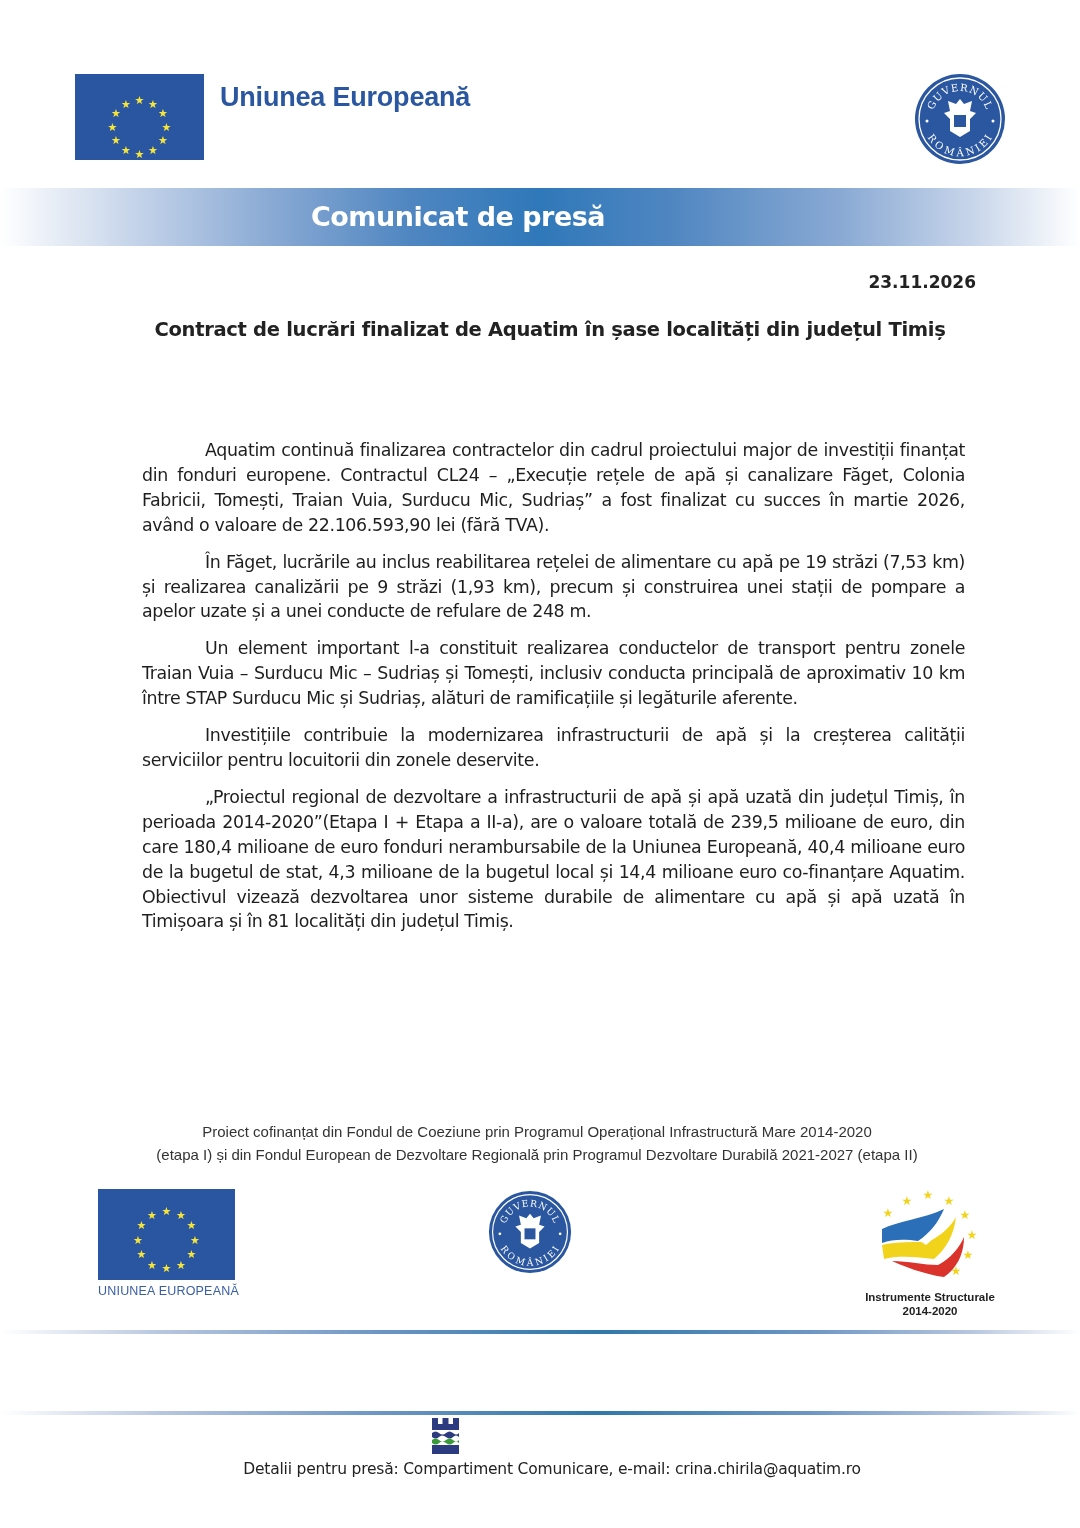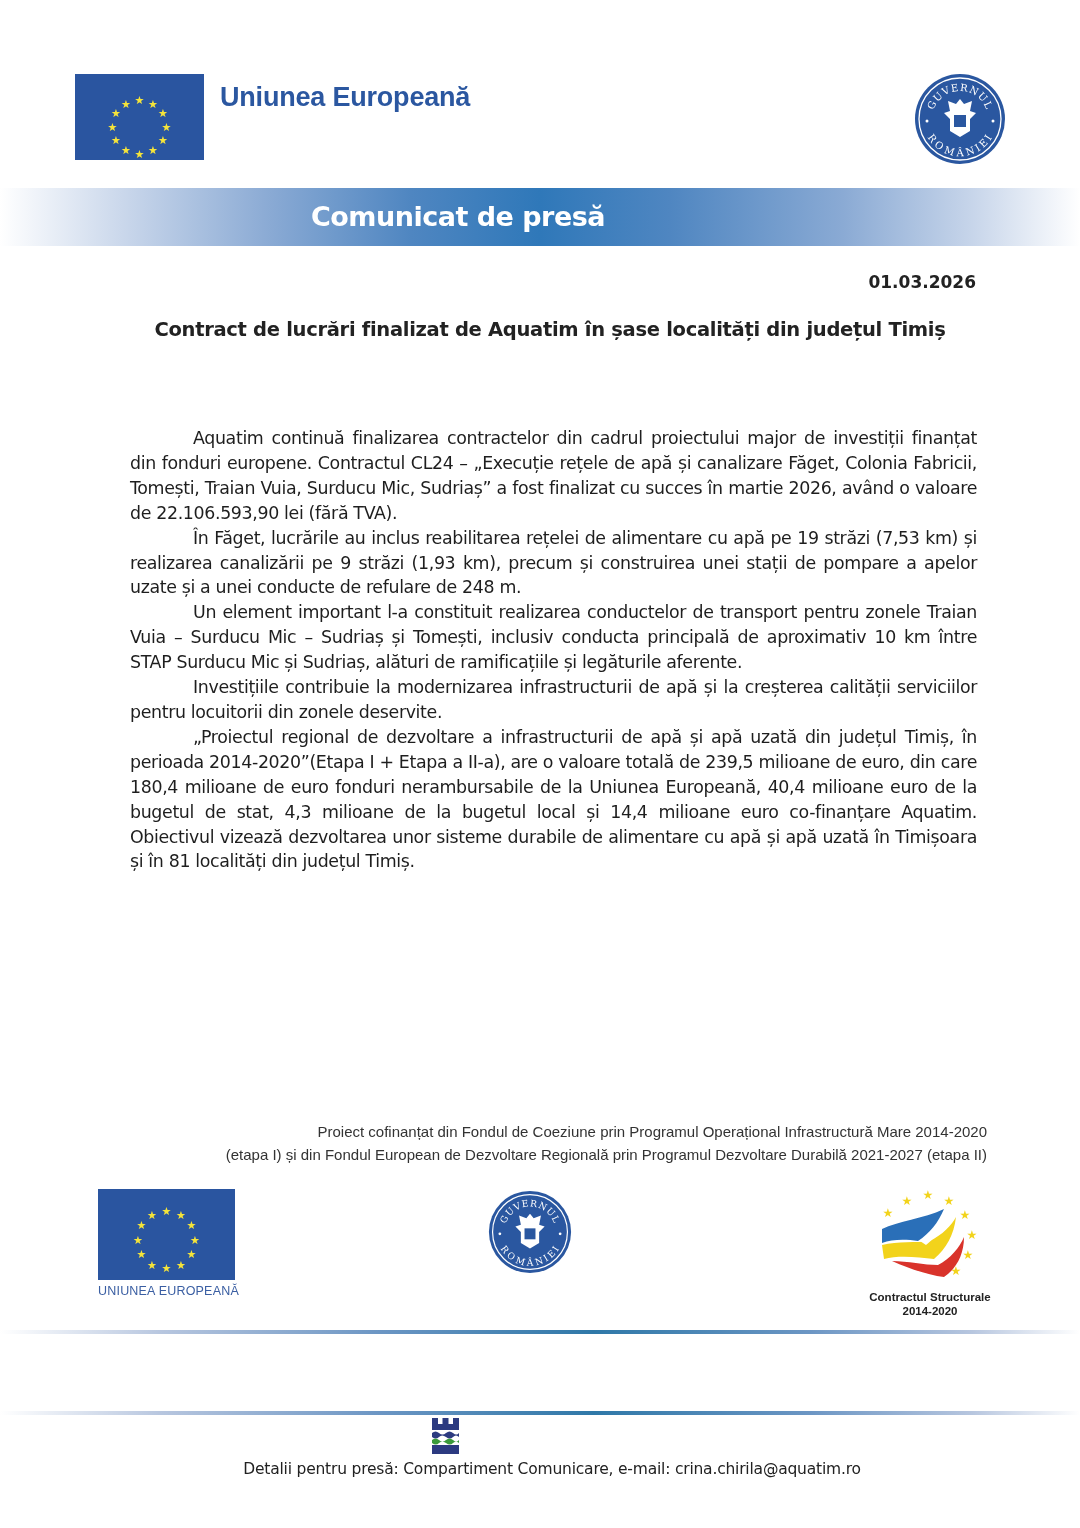--- a/index.html
+++ b/index.html
@@ -20,24 +20,24 @@
   .banner-title { position: absolute; left: 0; width: 916px; top: 0; height: 58px; line-height: 58px; text-align: center;
                   color: #ffffff; font-family: "DejaVu Sans", sans-serif; font-weight: bold; font-size: 27px; letter-spacing: -0.5px; }
 
   .date { position: absolute; right: 104px; top: 272px; font-size: 17px; font-weight: bold; color: #222; }
   .headline { position: absolute; left: 0; width: 1100px; top: 318px; text-align: center;
               font-size: 19.5px; font-weight: bold; color: #222; letter-spacing: -0.3px; }
 
   
   .body-text { position: absolute; left: 130px; width: 847px; top: 426px; font-size: 17.4px; line-height: 24.9px;
                text-align: justify; color: #1e1e1e; letter-spacing: -0.35px; }
-  .body-text p { margin: 0; text-indent: 63px; }
-
-  .funding-note { position: absolute; left: 107px; width: 880px; top: 1120px; font-family: "Liberation Sans", sans-serif;
-                  font-size: 15px; line-height: 23px; text-align: right; color: #333; }
+  .body-text p { margin: 12px; text-indent: 63px; }
+
+  .funding-note { position: absolute; left: 97px; width: 880px; top: 1120px; font-family: "Liberation Sans", sans-serif;
+                  font-size: 15px; line-height: 23px; text-align: center; color: #333; }
   .funding-note div { white-space: nowrap; }
 
   
   .eu-flag-2 { position: absolute; left: 98px; top: 1189px; width: 137px; height: 91px; background: #2a55a0; }
   .eu-flag-2 svg { width: 100%; height: 100%; display: block; }
   .eu-label { position: absolute; left: 98px; top: 1284px; font-family: "Liberation Sans", sans-serif; font-size: 12.5px;
               color: #3a5ea2; letter-spacing: 0.2px; }
   .gov-seal-2 { position: absolute; left: 488px; top: 1190px; width: 84px; height: 84px; }
   .gov-seal-2 svg { width: 100%; height: 100%; display: block; }
   .is-logo { position: absolute; left: 868px; top: 1183px; width: 120px; height: 100px; }
@@ -96,21 +96,21 @@
       <circle cx="79" cy="48" r="1.5" fill="#fff"></circle>
     <path d="M46 26 l4 5 l8 -3 l-2 10 l6 2 l-6 6 l0 12 l-10 6 l-10 -6 l0 -12 l-6 -6 l6 -2 l-2 -10 l8 3 z" fill="#ffffff"></path>
     <rect x="40" y="42" width="12" height="12" fill="#2a57a0"></rect>
   </svg>
 </div>
 
 <div class="banner">
   <div class="banner-title">Comunicat de presă</div>
 </div>
 
-<div class="date">01.03.2026</div>
+<div class="date">23.11.2026</div>
 <div class="headline">Contract de lucrări finalizat de Aquatim în șase localități din județul Timiș</div>
 
 <div class="body-text">
   <p>Aquatim continuă finalizarea contractelor din cadrul proiectului major de investiții finanțat din fonduri europene. Contractul CL24 – „Execuție rețele de apă și canalizare Făget, Colonia Fabricii, Tomești, Traian Vuia, Surducu Mic, Sudriaș” a fost finalizat cu succes în martie 2026, având o valoare de 22.106.593,90 lei (fără TVA).</p>
   <p>În Făget, lucrările au inclus reabilitarea rețelei de alimentare cu apă pe 19 străzi (7,53 km) și realizarea canalizării pe 9 străzi (1,93 km), precum și construirea unei stații de pompare a apelor uzate și a unei conducte de refulare de 248 m.</p>
   <p>Un element important l-a constituit realizarea conductelor de transport pentru zonele Traian Vuia – Surducu Mic – Sudriaș și Tomești, inclusiv conducta principală de aproximativ 10 km între STAP Surducu Mic și Sudriaș, alături de ramificațiile și legăturile aferente.</p>
   <p>Investițiile contribuie la modernizarea infrastructurii de apă și la creșterea calității serviciilor pentru locuitorii din zonele deservite.</p>
   <p> „Proiectul regional de dezvoltare a infrastructurii de apă și apă uzată din județul Timiș, în perioada 2014-2020”(Etapa I + Etapa a II-a), are o valoare totală de 239,5 milioane de euro, din care 180,4 milioane de euro fonduri nerambursabile de la Uniunea Europeană, 40,4 milioane euro de la bugetul de stat, 4,3 milioane de la bugetul local și 14,4 milioane euro co-finanțare Aquatim. Obiectivul vizează dezvoltarea unor sisteme durabile de alimentare cu apă și apă uzată în Timișoara și în 81 localități din județul Timiș.</p>
 </div>
 
@@ -168,21 +168,21 @@
       <text x="39" y="22">★</text>
         <text x="20" y="34">★</text>
     </g>
     <path d="M14 46 C 30 38, 55 36, 76 26 C 70 40, 62 50, 50 58 C 38 56, 24 56, 14 60 Z" fill="#2a6fb8"></path>
     <path d="M14 62 C 30 58, 48 60, 62 58 C 74 52, 84 42, 88 34 C 86 52, 78 66, 66 76 C 50 74, 30 72, 16 76 Z" fill="#f2d31b"></path>
     <path d="M24 78 C 40 78, 56 82, 70 82 C 82 76, 92 64, 96 54 C 96 72, 88 86, 76 94 C 60 92, 42 86, 24 78 Z" fill="#d9332b"></path>
     <path d="M52 58 C 62 52, 70 42, 76 30 L 80 32 C 74 46, 66 56, 58 62 Z" fill="#ffffff"></path>
   </svg>
 </div>
 <div class="is-label">
-  <div>Contractul Structurale</div>
+  <div>Instrumente Structurale</div>
   <div>2014-2020</div>
 </div>
 
 <div class="rule rule-1"></div>
 <div class="rule rule-2"></div>
 
 <div class="aquatim">
   <div class="aquatim-mark">
     <svg viewBox="0 0 27 36">
       <rect x="0" y="0" width="6" height="6" fill="#2c3a80"></rect>

